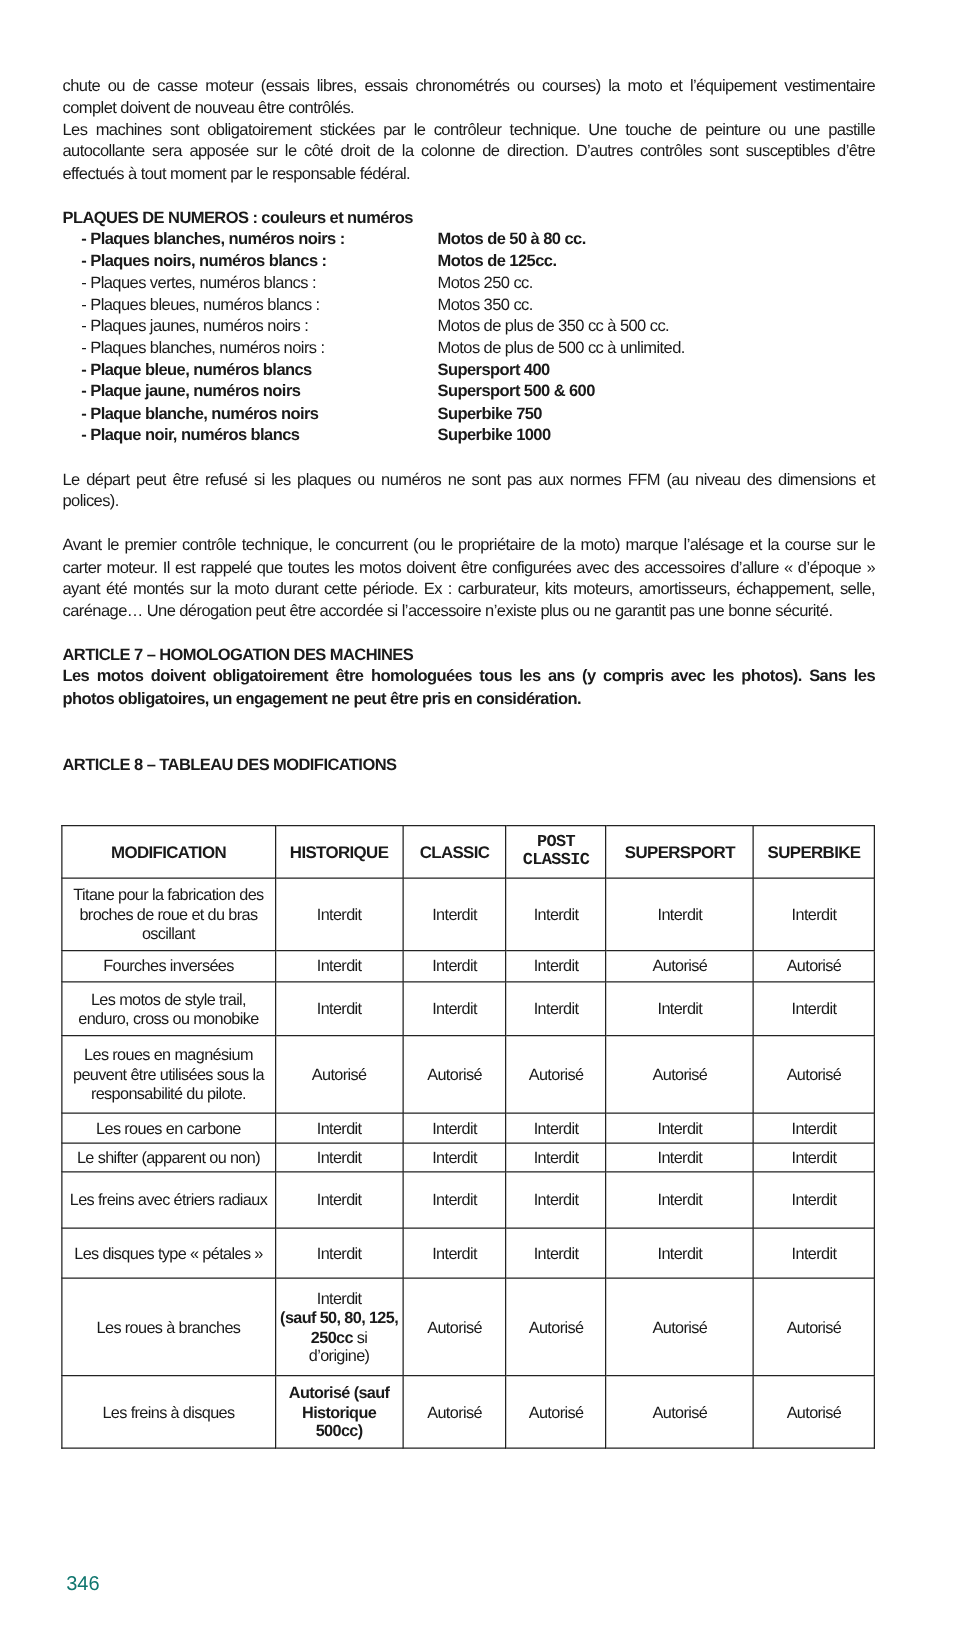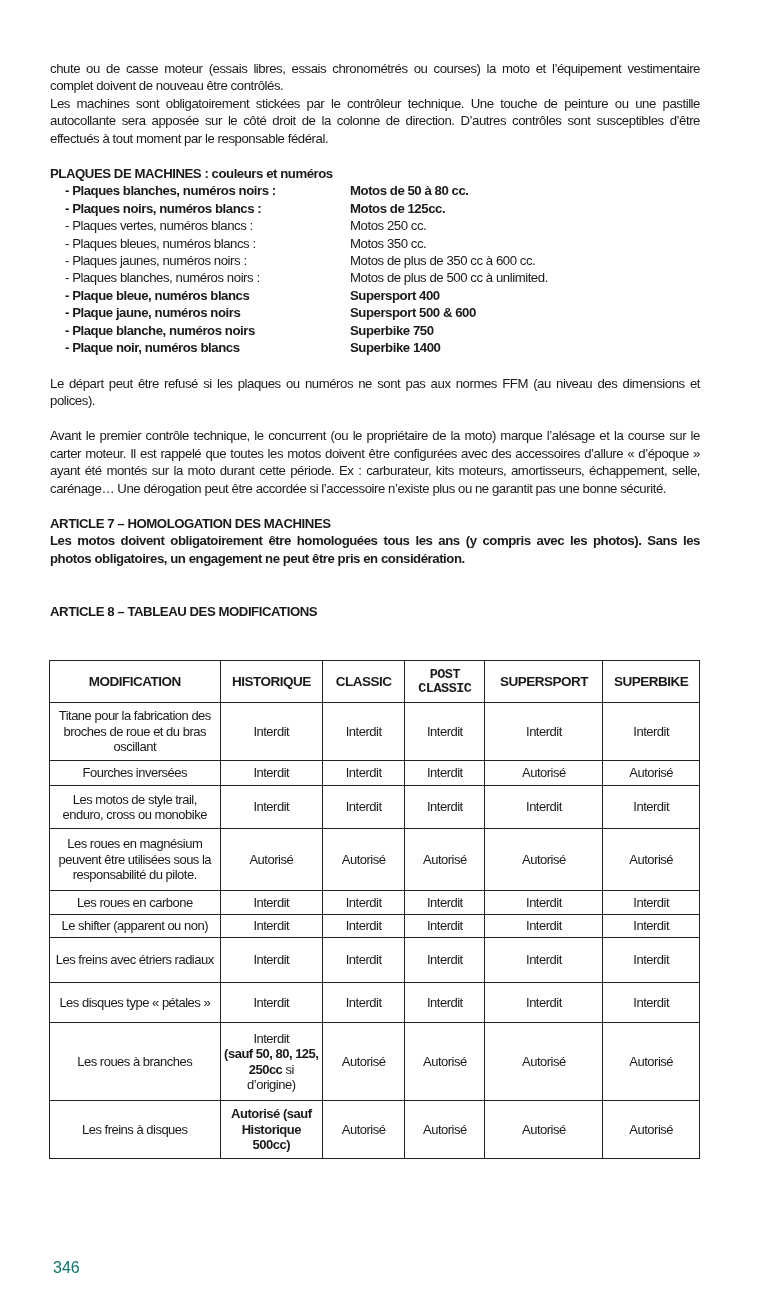--- a/index.html
+++ b/index.html
@@ -49,62 +49,62 @@
 </head>
 <body>
 
 <div class="page cond">
   <p class="justify-last">chute ou de casse moteur (essais libres, essais chronométrés ou courses) la moto et l’équipement vestimentaire complet doivent de nouveau être contrôlés.</p>
   <p class="justify-last">Les machines sont obligatoirement stickées par le contrôleur technique. Une touche de peinture ou une pastille autocollante sera apposée sur le côté droit de la colonne de direction. D’autres contrôles sont susceptibles d’être effectués à tout moment par le responsable fédéral.</p>
   <div class="gap"></div>
 
   <div>
     <div class="plates-title">
-      <span>PLAQUES DE MACHINES</span><span style="font-weight:bold;"> : couleurs et numéros</span>
+      <span>PLAQUES DE NUMEROS</span><span style="font-weight:bold;"> : couleurs et numéros</span>
     </div>
     <div id="plate-rows">
         <div class="plate-row b">
           <span class="lbl">- Plaques blanches, numéros noirs :</span>
           <span class="val">Motos de 50 à 80 cc.</span>
         </div>
         <div class="plate-row b">
           <span class="lbl">- Plaques noirs, numéros blancs :</span>
           <span class="val">Motos de 125cc.</span>
         </div>
         <div class="plate-row">
           <span class="lbl">- Plaques vertes, numéros blancs :</span>
           <span class="val">Motos 250 cc.</span>
         </div>
         <div class="plate-row">
           <span class="lbl">- Plaques bleues, numéros blancs :</span>
           <span class="val">Motos 350 cc.</span>
         </div>
         <div class="plate-row">
           <span class="lbl">- Plaques jaunes, numéros noirs :</span>
-          <span class="val">Motos de plus de 350 cc à 600 cc.</span>
+          <span class="val">Motos de plus de 350 cc à 500 cc.</span>
         </div>
         <div class="plate-row">
           <span class="lbl">- Plaques blanches, numéros noirs :</span>
           <span class="val">Motos de plus de 500 cc à unlimited.</span>
         </div>
         <div class="plate-row b">
           <span class="lbl">- Plaque bleue, numéros blancs</span>
           <span class="val">Supersport 400</span>
         </div>
         <div class="plate-row b">
           <span class="lbl">- Plaque jaune, numéros noirs</span>
           <span class="val">Supersport 500 &amp; 600</span>
         </div>
         <div class="plate-row b">
           <span class="lbl">- Plaque blanche, numéros noirs</span>
           <span class="val">Superbike 750</span>
         </div>
         <div class="plate-row b">
           <span class="lbl">- Plaque noir, numéros blancs</span>
-          <span class="val">Superbike 1400</span>
+          <span class="val">Superbike 1000</span>
         </div>
       </div>
   </div>
   <div class="gap"></div>
 
   <p class="justify-last">Le départ peut être refusé si les plaques ou numéros ne sont pas aux normes FFM (au niveau des dimensions et polices).</p>
   <div class="gap"></div>
 
   <p class="justify-last">Avant le premier contrôle technique, le concurrent (ou le propriétaire de la moto) marque l’alésage et la course sur le carter moteur. Il est rappelé que toutes les motos doivent être configurées avec des accessoires d’allure « d’époque » ayant été montés sur la moto durant cette période. Ex : carburateur, kits moteurs, amortisseurs, échappement, selle, carénage… Une dérogation peut être accordée si l’accessoire n’existe plus ou ne garantit pas une bonne sécurité.</p>
   <div class="gap"></div>

